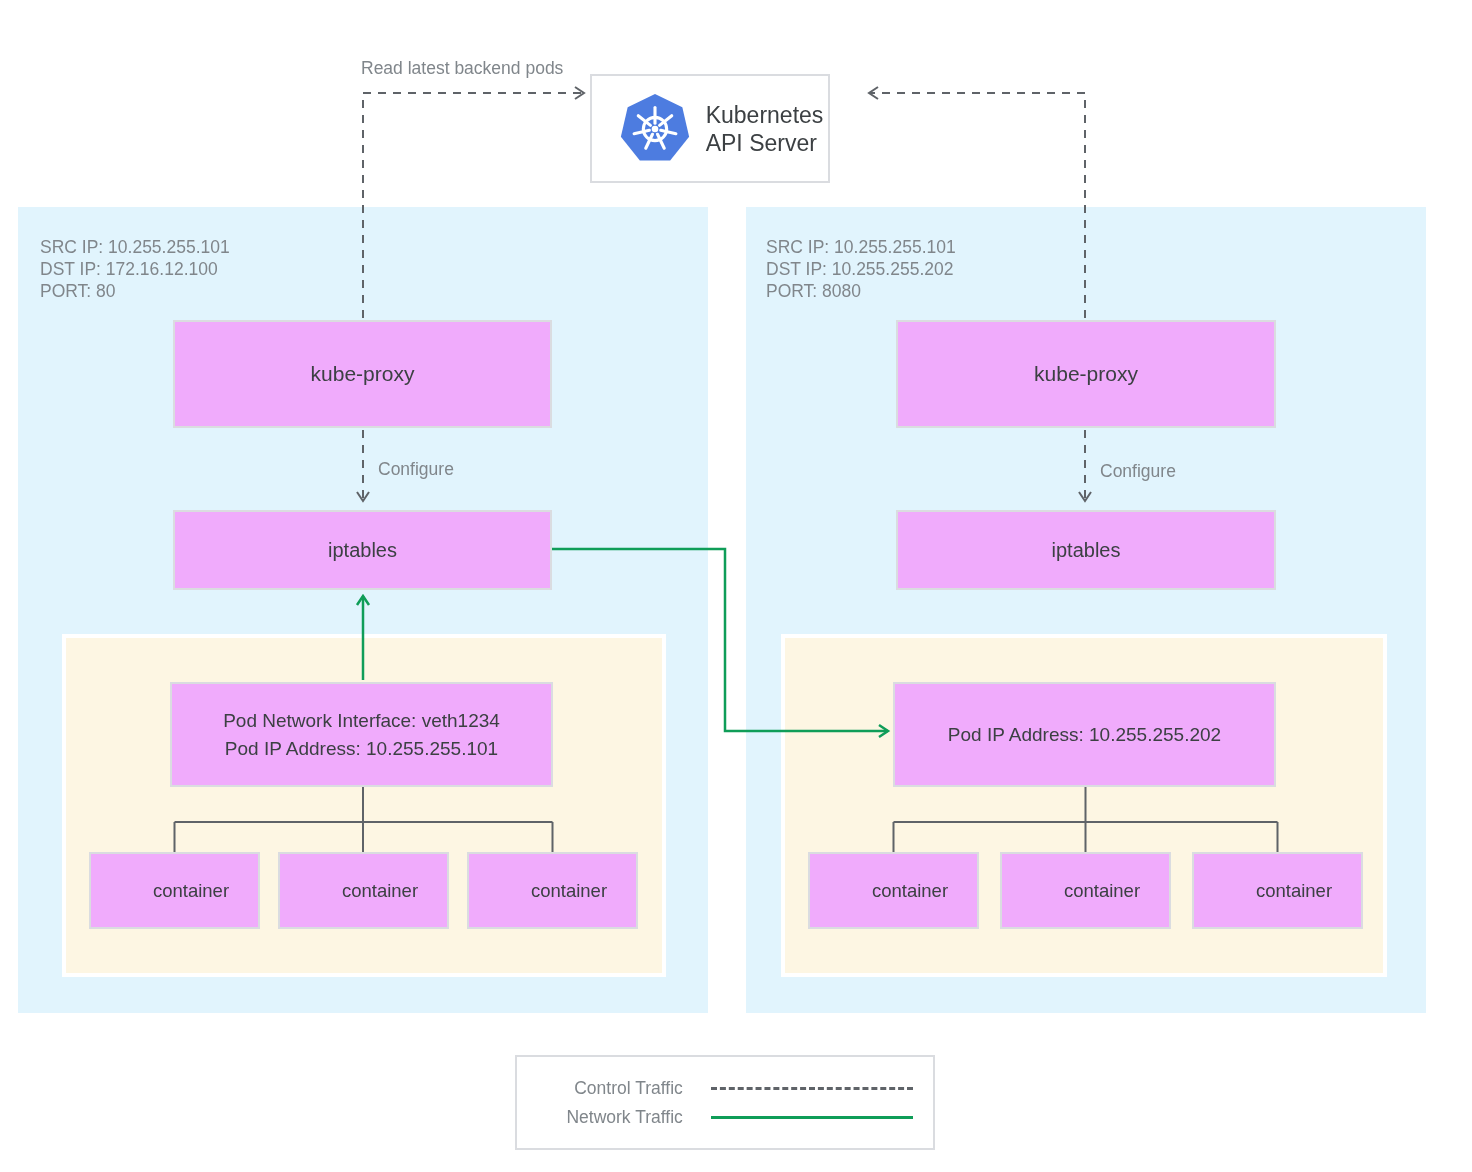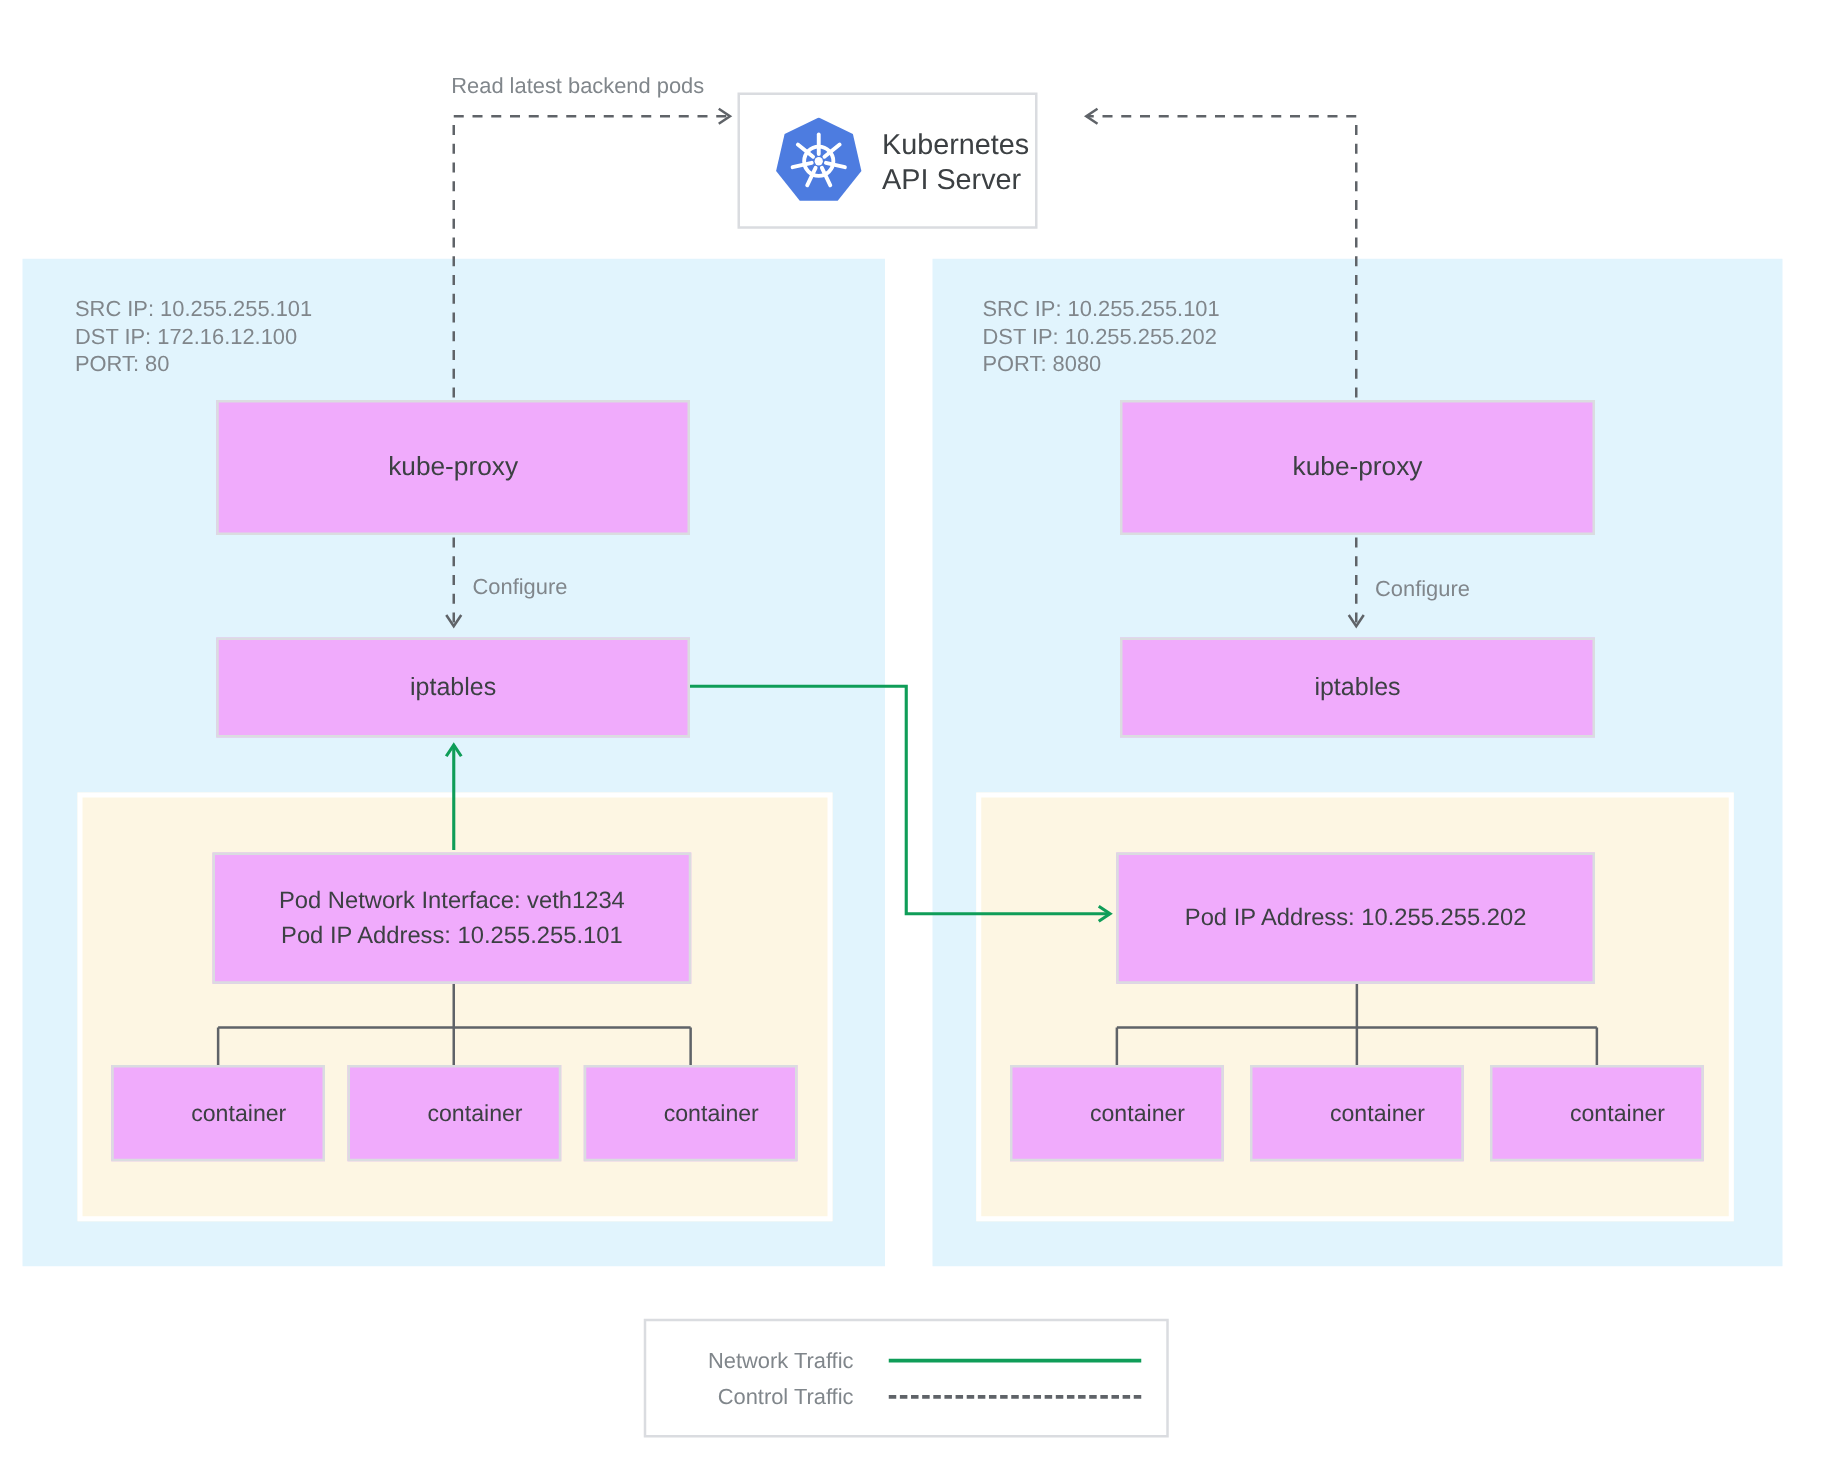--- a/index.html
+++ b/index.html
@@ -11,21 +11,21 @@
   body{font-family:"Liberation Sans", sans-serif;}
   #canvas{position:relative;width:1472px;height:1172px;background:#fff;overflow:hidden;}
   .abs{position:absolute;box-sizing:border-box;}
   .node-bg{background:var(--node-bg);}
   .pod-bg{background:var(--pod-bg);border:4px solid #fff;}
   .wbox{background:#f0abfc;border:2px solid var(--box-border);display:flex;align-items:center;justify-content:center;text-align:center;color:var(--text-dark);}
   .lbl-kproxy{font-size:21px;}
   .lbl-iptables{font-size:20px;}
   .lbl-container{font-size:18.5px;padding-left:33px;}
   .pod-iface{flex-direction:column;font-size:19px;line-height:28px;}
-  .annot{color:var(--text-gray);font-size:17.5px;line-height:22px;margin-left:20px;}
+  .annot{color:var(--text-gray);font-size:17.5px;line-height:22px;}
   .edge-label{position:absolute;color:var(--text-gray);font-size:17.5px;white-space:nowrap;}
   .service-box{background:var(--service-bg);border:2px solid var(--service-border);color:#202124;font-size:20px;line-height:28px;padding:16px 0 0 22px;}
   .api-box{background:#fff;border:2px solid var(--box-border);display:flex;align-items:center;padding-left:23px;}
   .api-title{color:var(--text-dark);font-size:23px;line-height:28px;margin-left:16px;}
   .overlay{position:absolute;left:0;top:0;pointer-events:none;}
   .edge-dash{stroke:var(--gray-line);stroke-width:2;fill:none;stroke-dasharray:8 7;}
   .edge-solid{stroke:var(--gray-line);stroke-width:2;fill:none;}
   .edge-green{stroke:var(--green);stroke-width:2.5;fill:none;}
   .arrow-gray-head{stroke:var(--gray-line);stroke-width:2;fill:none;}
   .arrow-green-head{stroke:var(--green);stroke-width:2.5;fill:none;}
@@ -118,22 +118,22 @@
   <div class="abs wbox lbl-iptables" style="left:896px;top:510px;width:380px;height:80px;">iptables</div>
   <div class="abs wbox pod-iface" style="left:893px;top:682px;width:383px;height:105px;">
     <div>Pod IP Address: 10.255.255.202</div>
   </div>
   <div class="abs wbox lbl-container" style="left:808px;top:852px;width:171px;height:77px;">container</div>
   <div class="abs wbox lbl-container" style="left:1000px;top:852px;width:171px;height:77px;">container</div>
   <div class="abs wbox lbl-container" style="left:1192px;top:852px;width:171px;height:77px;">container</div>
 
   <div class="abs legend-box" style="left:515px;top:1055px;width:420px;height:95px;">
     <div class="legend-row">
+      <div class="legend-label">Control Traffic</div>
+      <div class="legend-line dashed"></div>
+    </div>
+    <div class="legend-row">
       <div class="legend-label">Network Traffic</div>
       <div class="legend-line solid"></div>
-    </div>
-    <div class="legend-row">
-      <div class="legend-label">Control Traffic</div>
-      <div class="legend-line dashed"></div>
     </div>
   </div>
 
 </div>
 
 </body></html>

